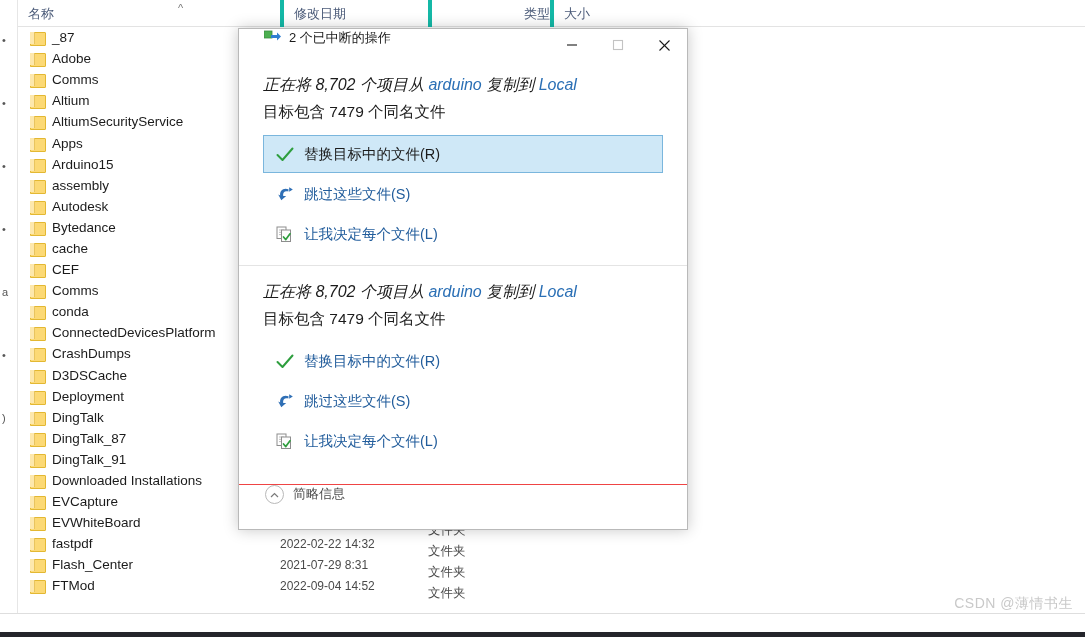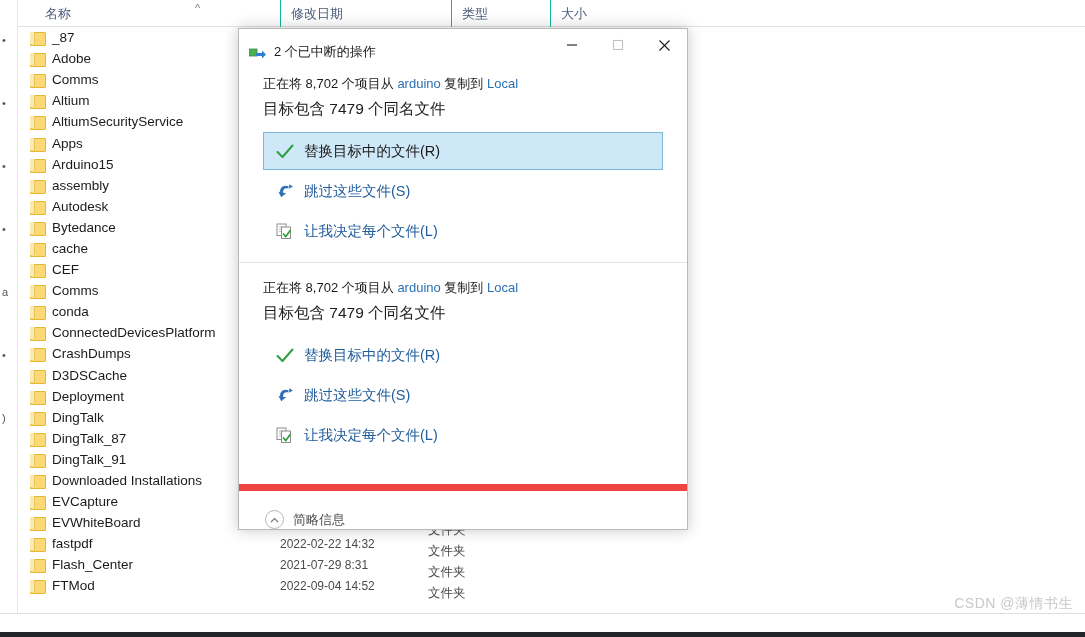--- a/index.html
+++ b/index.html
@@ -25,21 +25,21 @@
   }
 
   .col-headers {
     position:absolute; left:18px; top:0; right:0; height:27px;
     background:#ffffff; border-bottom:1px solid #e3e3e3;
     display:flex; align-items:center;
   }
   .col-head {
     position:absolute; top:0; height:27px; display:flex; align-items:center;
     font-size:13px; color:#4a5a78; padding-left:10px;
-    border-left:1px solid #14b8a6;
+    border-left:4px solid #14b8a6;
   }
   .col-head:first-child { border-left:none; }
   .sort-caret {
     position:absolute; left:160px; top:2px;
     font-size:11px; color:#777;
   }
 
   .filelist {
     position:absolute; left:18px; top:27px; right:0; bottom:24px;
     overflow:hidden;
@@ -81,22 +81,23 @@
 
   
   .dialog {
     position:absolute; left:238px; top:28px; width:450px; height:502px;
     background:#ffffff;
     border:1px solid #b9b9b9;
     box-shadow: 0 0 14px rgba(0,0,0,0.22);
     display:flex; flex-direction:column;
   }
   .titlebar {
-    height:32px; display:flex; align-items:flex-end; flex:0 0 auto;
+    height:32px; display:flex; align-items:flex-start; flex:0 0 auto;
     background:#ffffff;
+    padding-left:15px;
   }
   .title-ico {
     width:18px; height:14px; margin-left:10px; margin-right:7px;
     position:relative; flex:0 0 auto;
   }
   .title-text {
     font-size:13px; color:#1b1b1b; flex:1 1 auto; white-space:nowrap;
   }
   .wbtns { display:flex; height:32px; flex:0 0 auto; }
   .wbtn {
@@ -105,21 +106,21 @@
     font-family:"DejaVu Sans", sans-serif;
   }
   .wbtn.disabled { color:#c3c3c3; }
   .wbtn.close { font-size:14px; }
 
   .dlg-body { flex:1 1 auto; position:relative; overflow:hidden; }
 
   .conflict-block { padding:14px 24px 10px 24px; }
   .conflict-block.second { padding-top:16px; }
   .cline {
-    font-size:13px; color:#1b1b1b; margin-bottom:6px; white-space:nowrap;
+    font-size:16px; color:#1b1b1b; margin-bottom:6px; white-space:nowrap;font-style:italic;
   }
   .cline .lnk { color:#2a6fb5; }
   .chead {
     font-size:15.5px; color:#1b1b1b; margin-bottom:12px; white-space:nowrap;
   }
 
   .opts { display:flex; flex-direction:column; }
   .opt {
     display:flex; align-items:center; height:38px;
     padding-left:10px; border:1px solid transparent;
@@ -133,22 +134,22 @@
     position:relative; display:flex; align-items:center; justify-content:center;
   }
   .opt-label {
     font-size:14.5px; color:#225d9c; white-space:nowrap;
   }
   .opt.selected .opt-label { color:#1b1b1b; }
 
   .divider { height:1px; background:#e4e4e4; margin:0; }
 
   .dlg-footer {
-    flex:0 0 auto; height:45px; border-top:7px solid #ef4444;
-    display:flex; align-items:flex-end; padding-left:26px;
+    flex:0 0 auto; height:45px; border-top:1px solid #ef4444;
+    display:flex; align-items:flex-start; padding-left:26px;
     background:#ffffff;
   }
   .chev-circle {
     width:19px; height:19px; border-radius:50%;
     border:1px solid #b9b9b9; display:flex; align-items:center;
     justify-content:center; margin-right:9px; flex:0 0 auto;
     color:#7a7a7a; font-size:9px; font-family:"DejaVu Sans", sans-serif;
   }
   .footer-text { font-size:13px; color:#4a4a4a; }
 
@@ -165,28 +166,28 @@
         <div class="nv" style="top: 34px;">•</div>
         <div class="nv" style="top: 97px;">•</div>
         <div class="nv" style="top: 160px;">•</div>
         <div class="nv" style="top: 223px;">•</div>
         <div class="nv" style="top: 286px;">a</div>
         <div class="nv" style="top: 349px;">•</div>
         <div class="nv" style="top: 412px;">)</div>
       </div>
 
     <div class="col-headers">
-      <div class="col-head" style="left:17px;width:262px;">
+      <div class="col-head" style="left:0px;width:262px;">
         <span>名称</span>
         <span class="sort-caret">^</span>
       </div>
       <div class="col-head" style="left:262px;width:148px;">
         <span>修改日期</span>
       </div>
-      <div class="col-head" style="left:433px;width:122px;">
+      <div class="col-head" style="left:410px;width:122px;justify-content:flex-end;">
         <span>类型</span>
       </div>
       <div class="col-head" style="left:532px;width:94px;">
         <span>大小</span>
       </div>
     </div>
 
     <div class="filelist" id="filelist">
         <div class="frow">
           <div class="fname">

